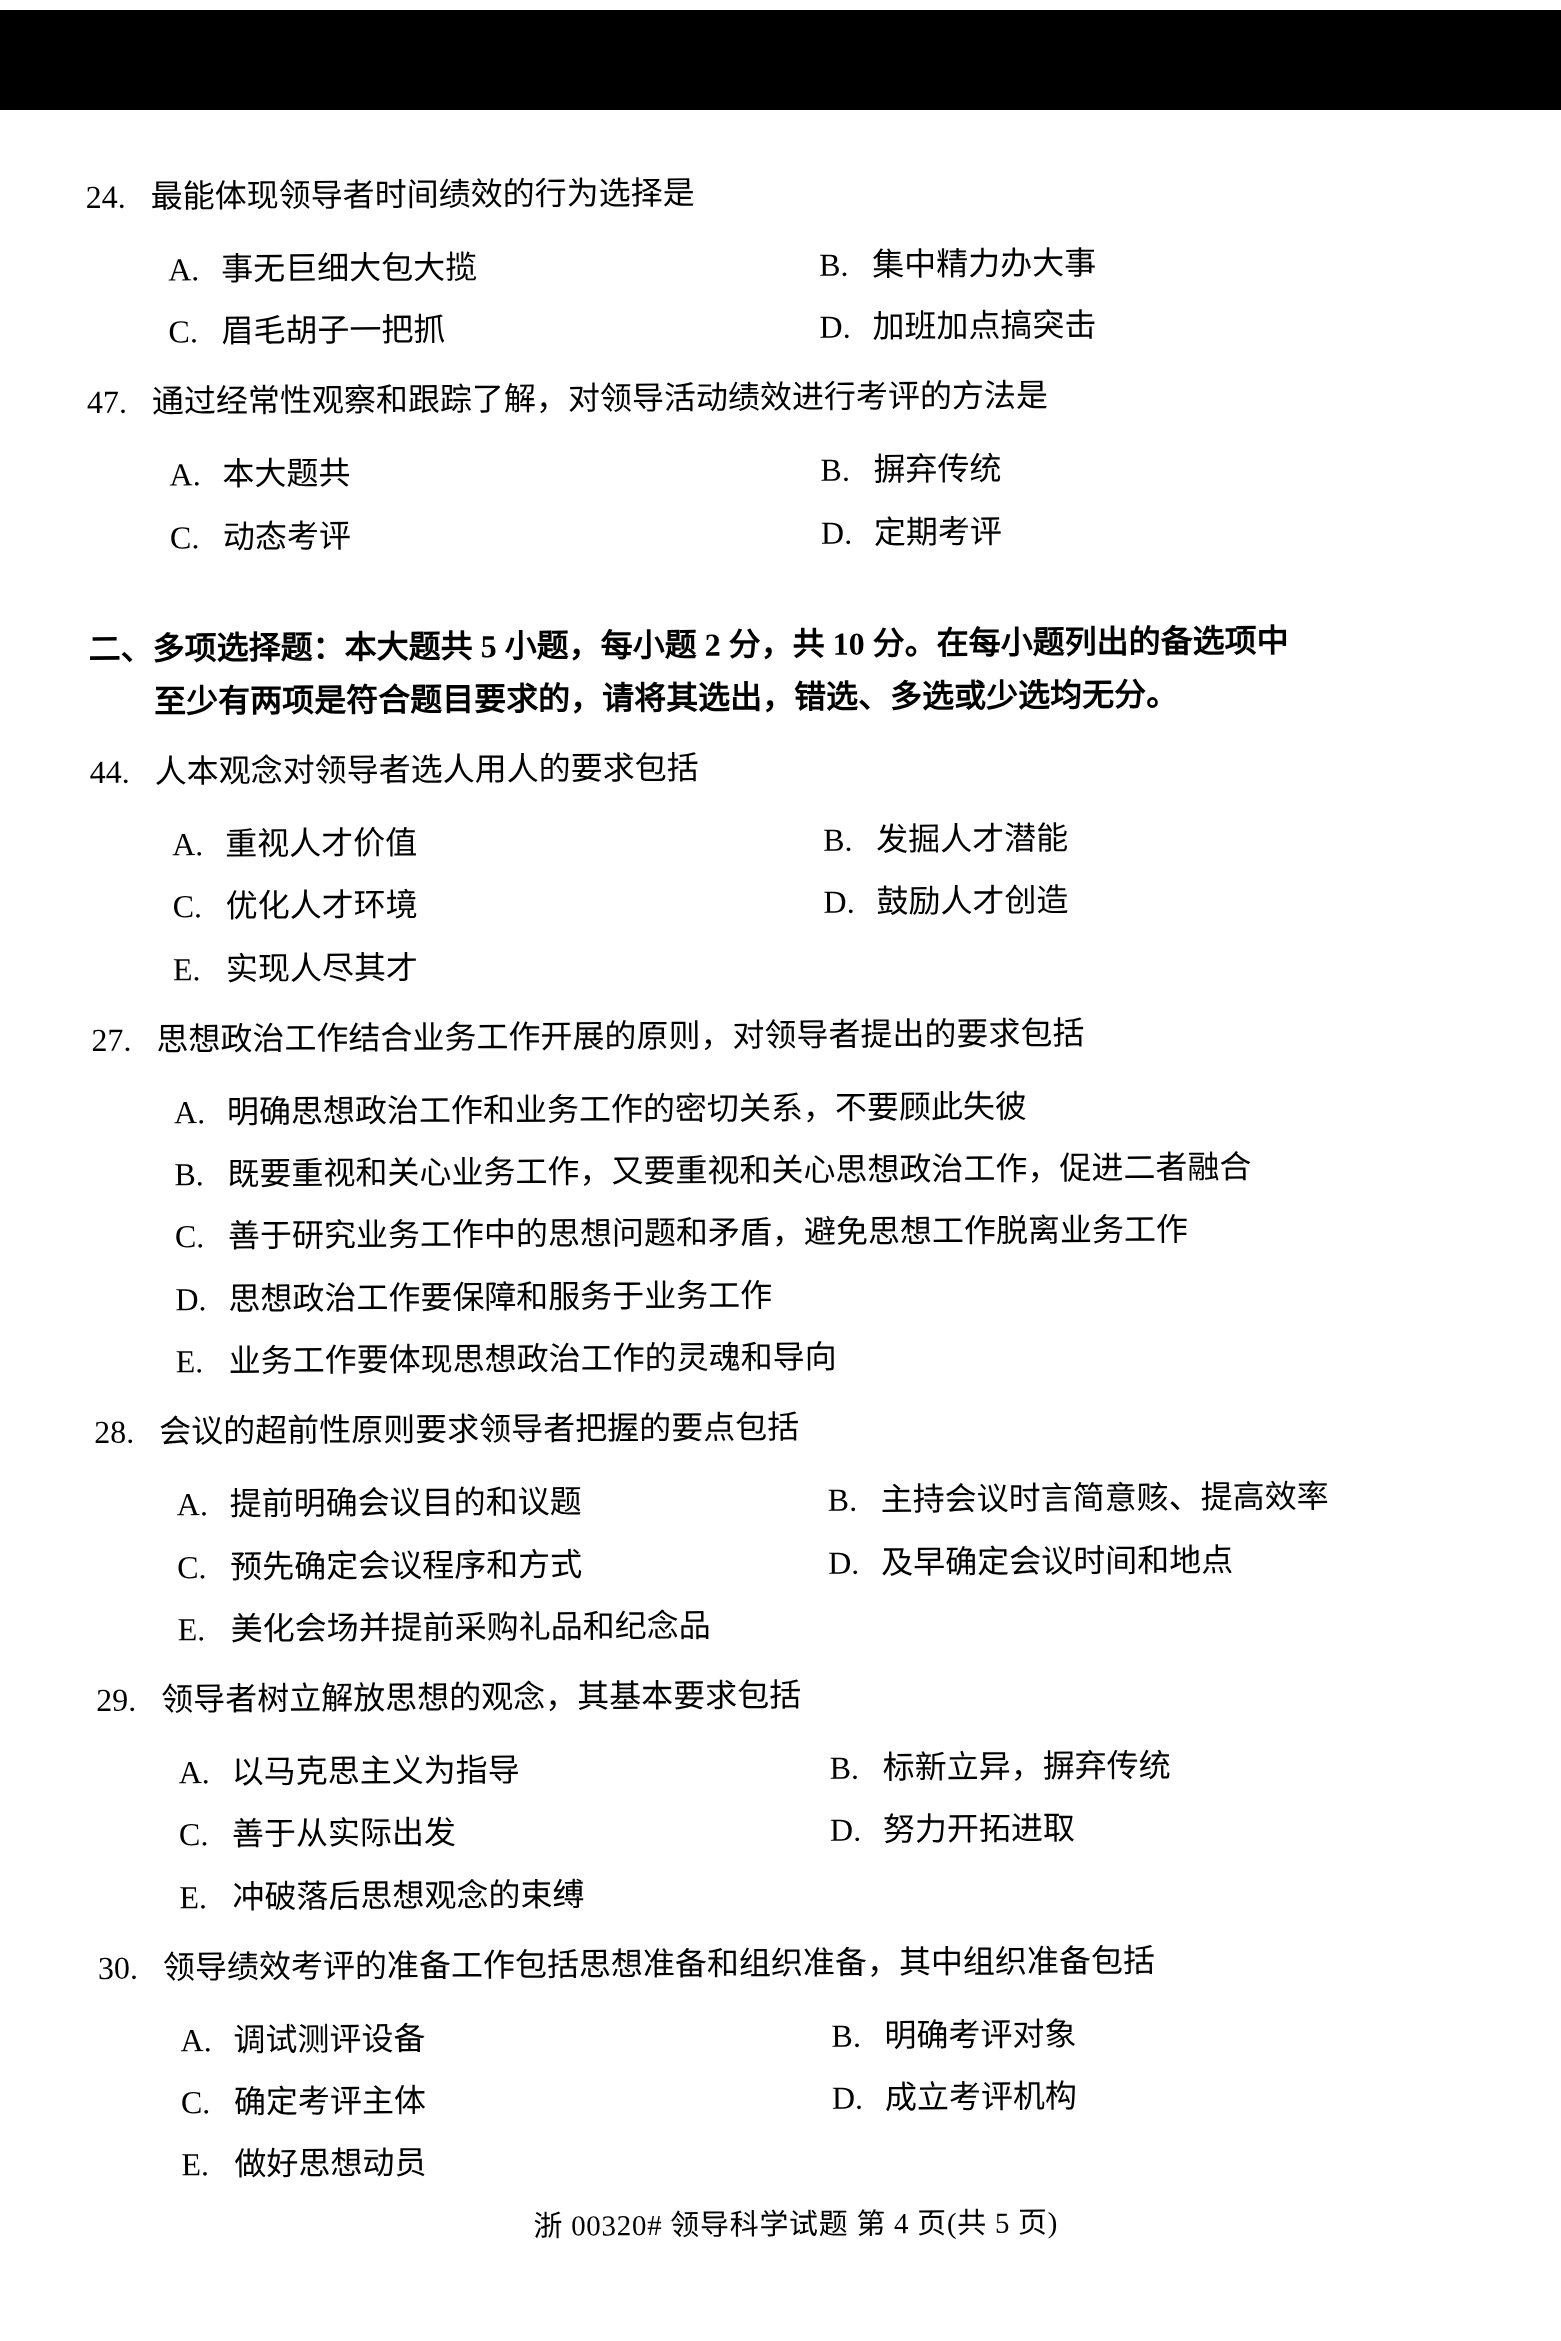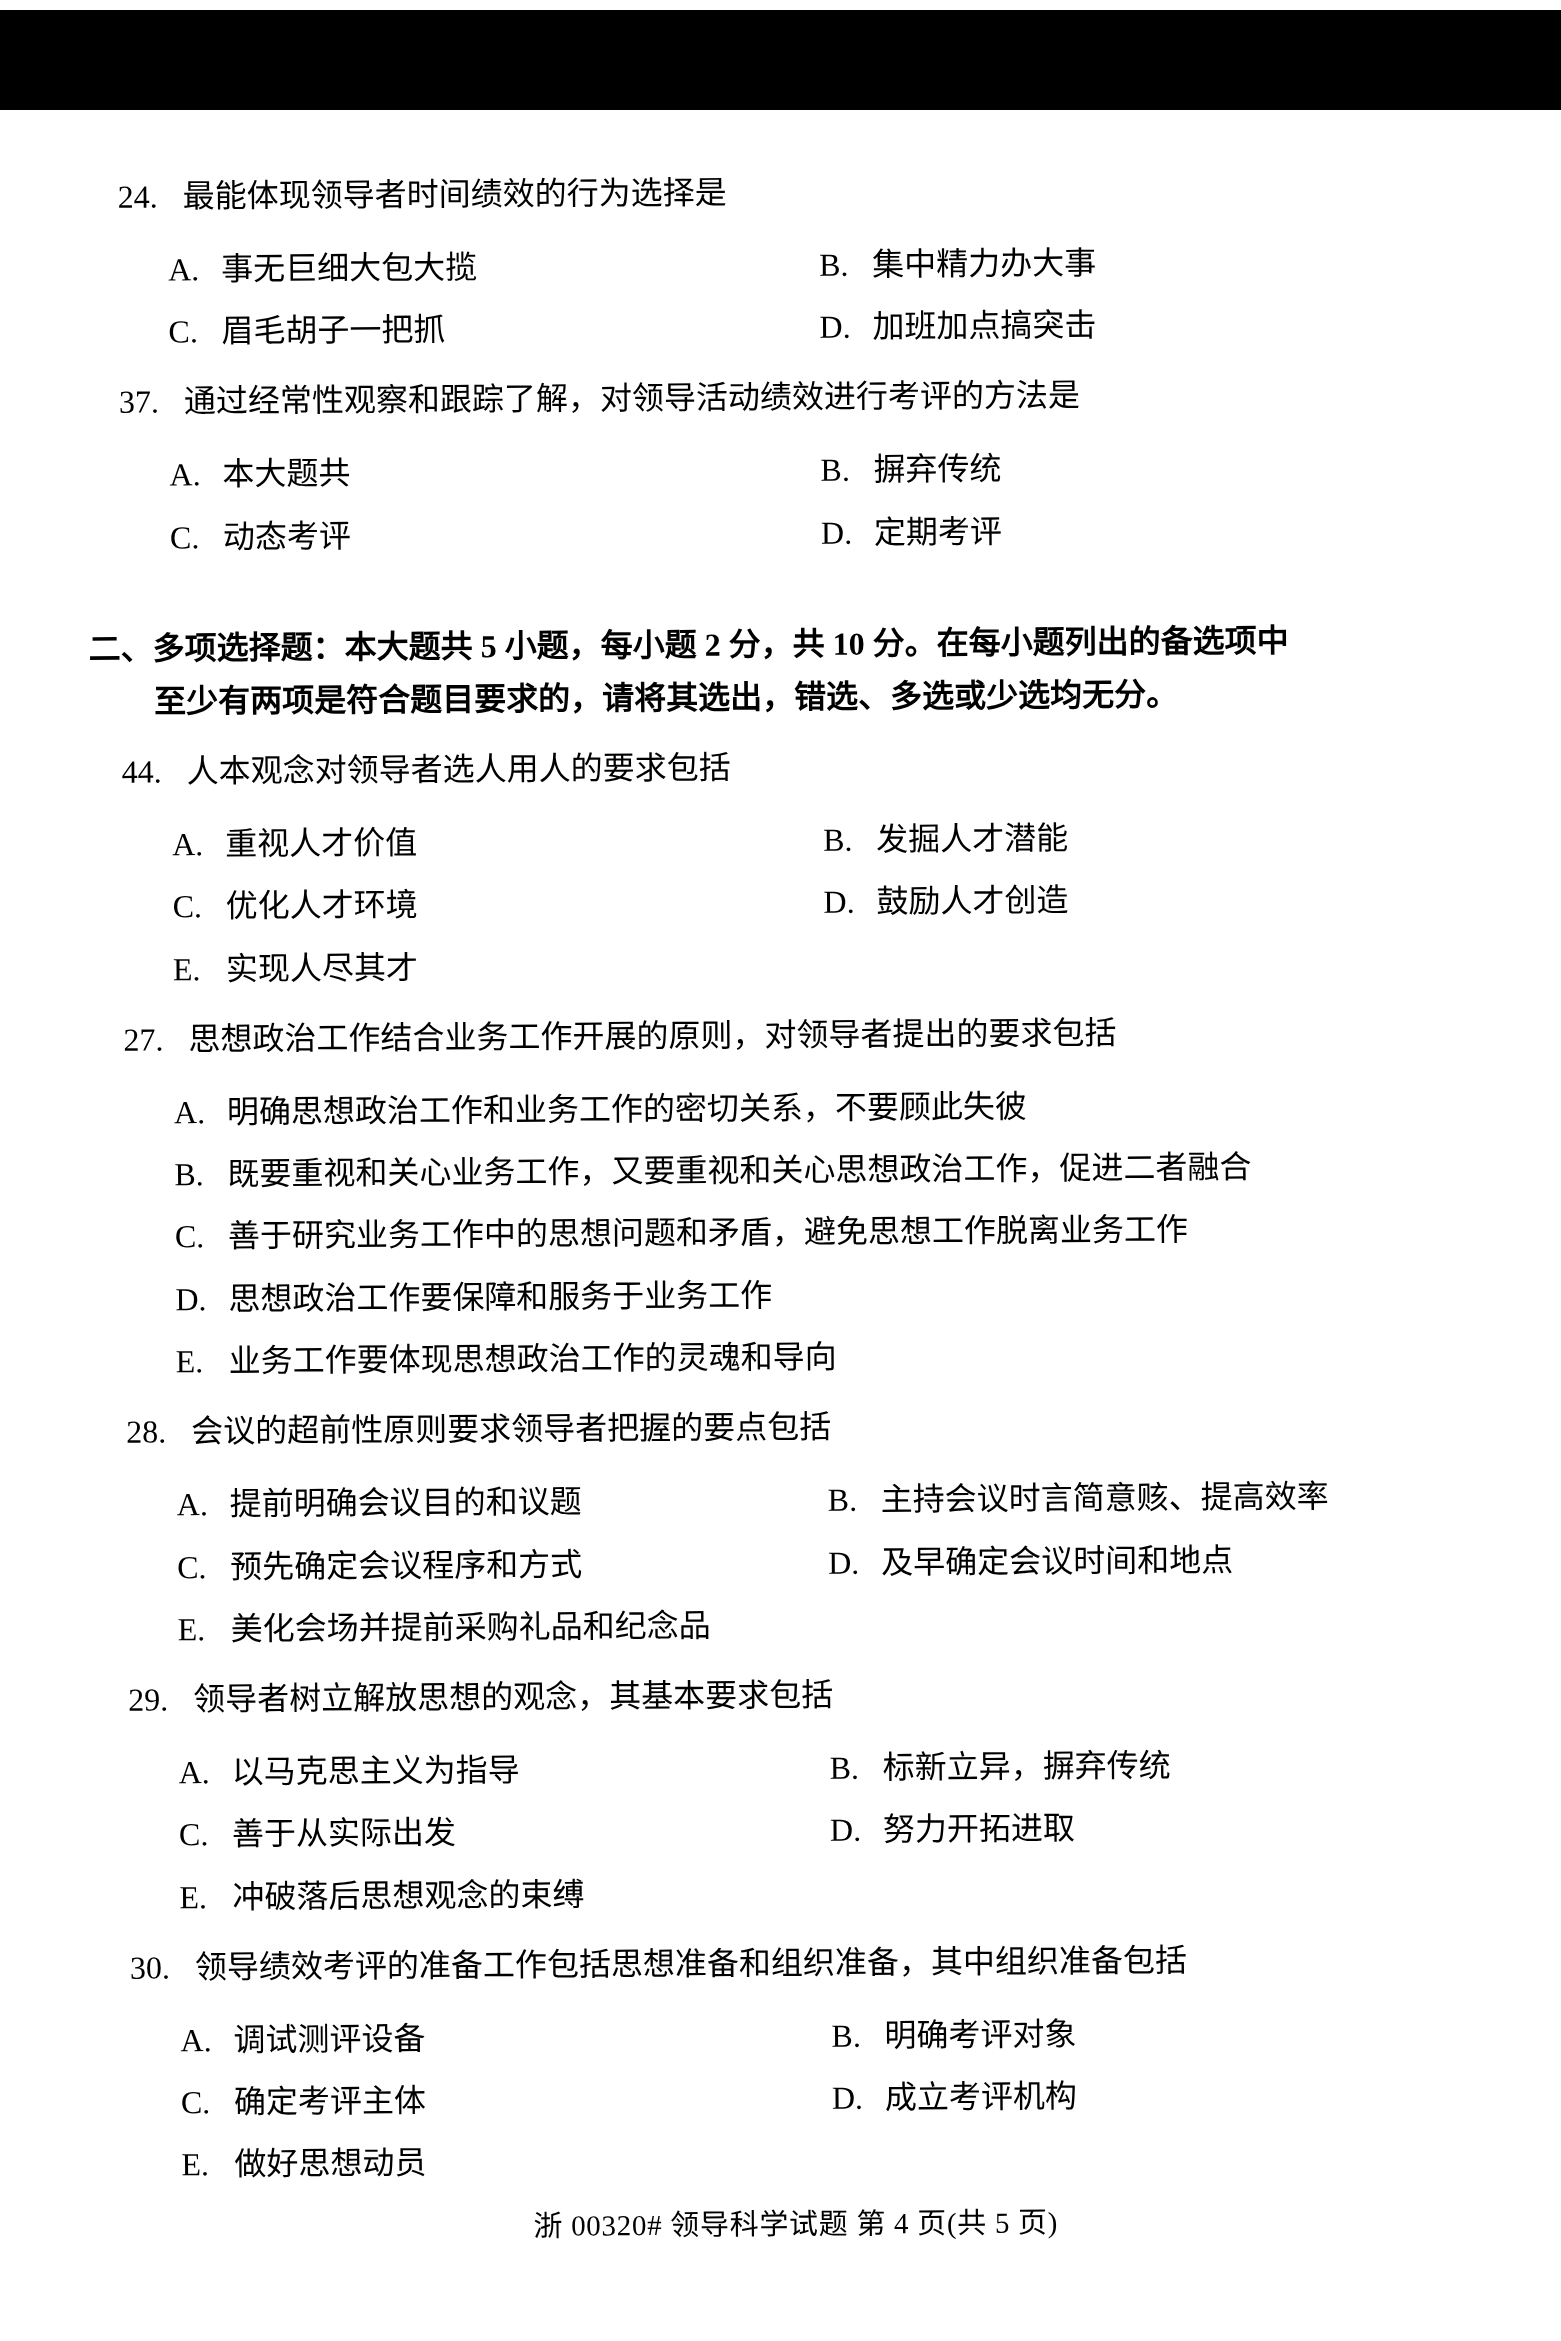--- a/index.html
+++ b/index.html
@@ -38,21 +38,20 @@
     font-size: 32px;
     line-height: 41px;
     white-space: nowrap;
   }
   .q-line.first {
     margin-top: 67px;
   }
   .q-num {
     flex: none;
     width: 65px;
-    margin-left: 32px;
   }
   .opt-row {
     display: flex;
     margin-left: 167px;
     margin-top: 21.4px;
     font-size: 32px;
     line-height: 41px;
     white-space: nowrap;
   }
   .opt-row.first {
@@ -120,21 +119,21 @@
       </span>
       <span class="opt">
         <span class="opt-label">D.</span>
         <span class="opt-text">加班加点搞突击</span>
       </span>
     </div>
   </div>
 
   <div class="question">
     <div class="q-line">
-      <span class="q-num">37.</span>
+      <span class="q-num">47.</span>
       <span class="q-text">通过经常性观察和跟踪了解，对领导活动绩效进行考评的方法是</span>
     </div>
     <div class="opt-row first">
       <span class="opt col1">
         <span class="opt-label">A.</span>
         <span class="opt-text">本大题共</span>
       </span>
       <span class="opt">
         <span class="opt-label">B.</span>
         <span class="opt-text">摒弃传统</span>

